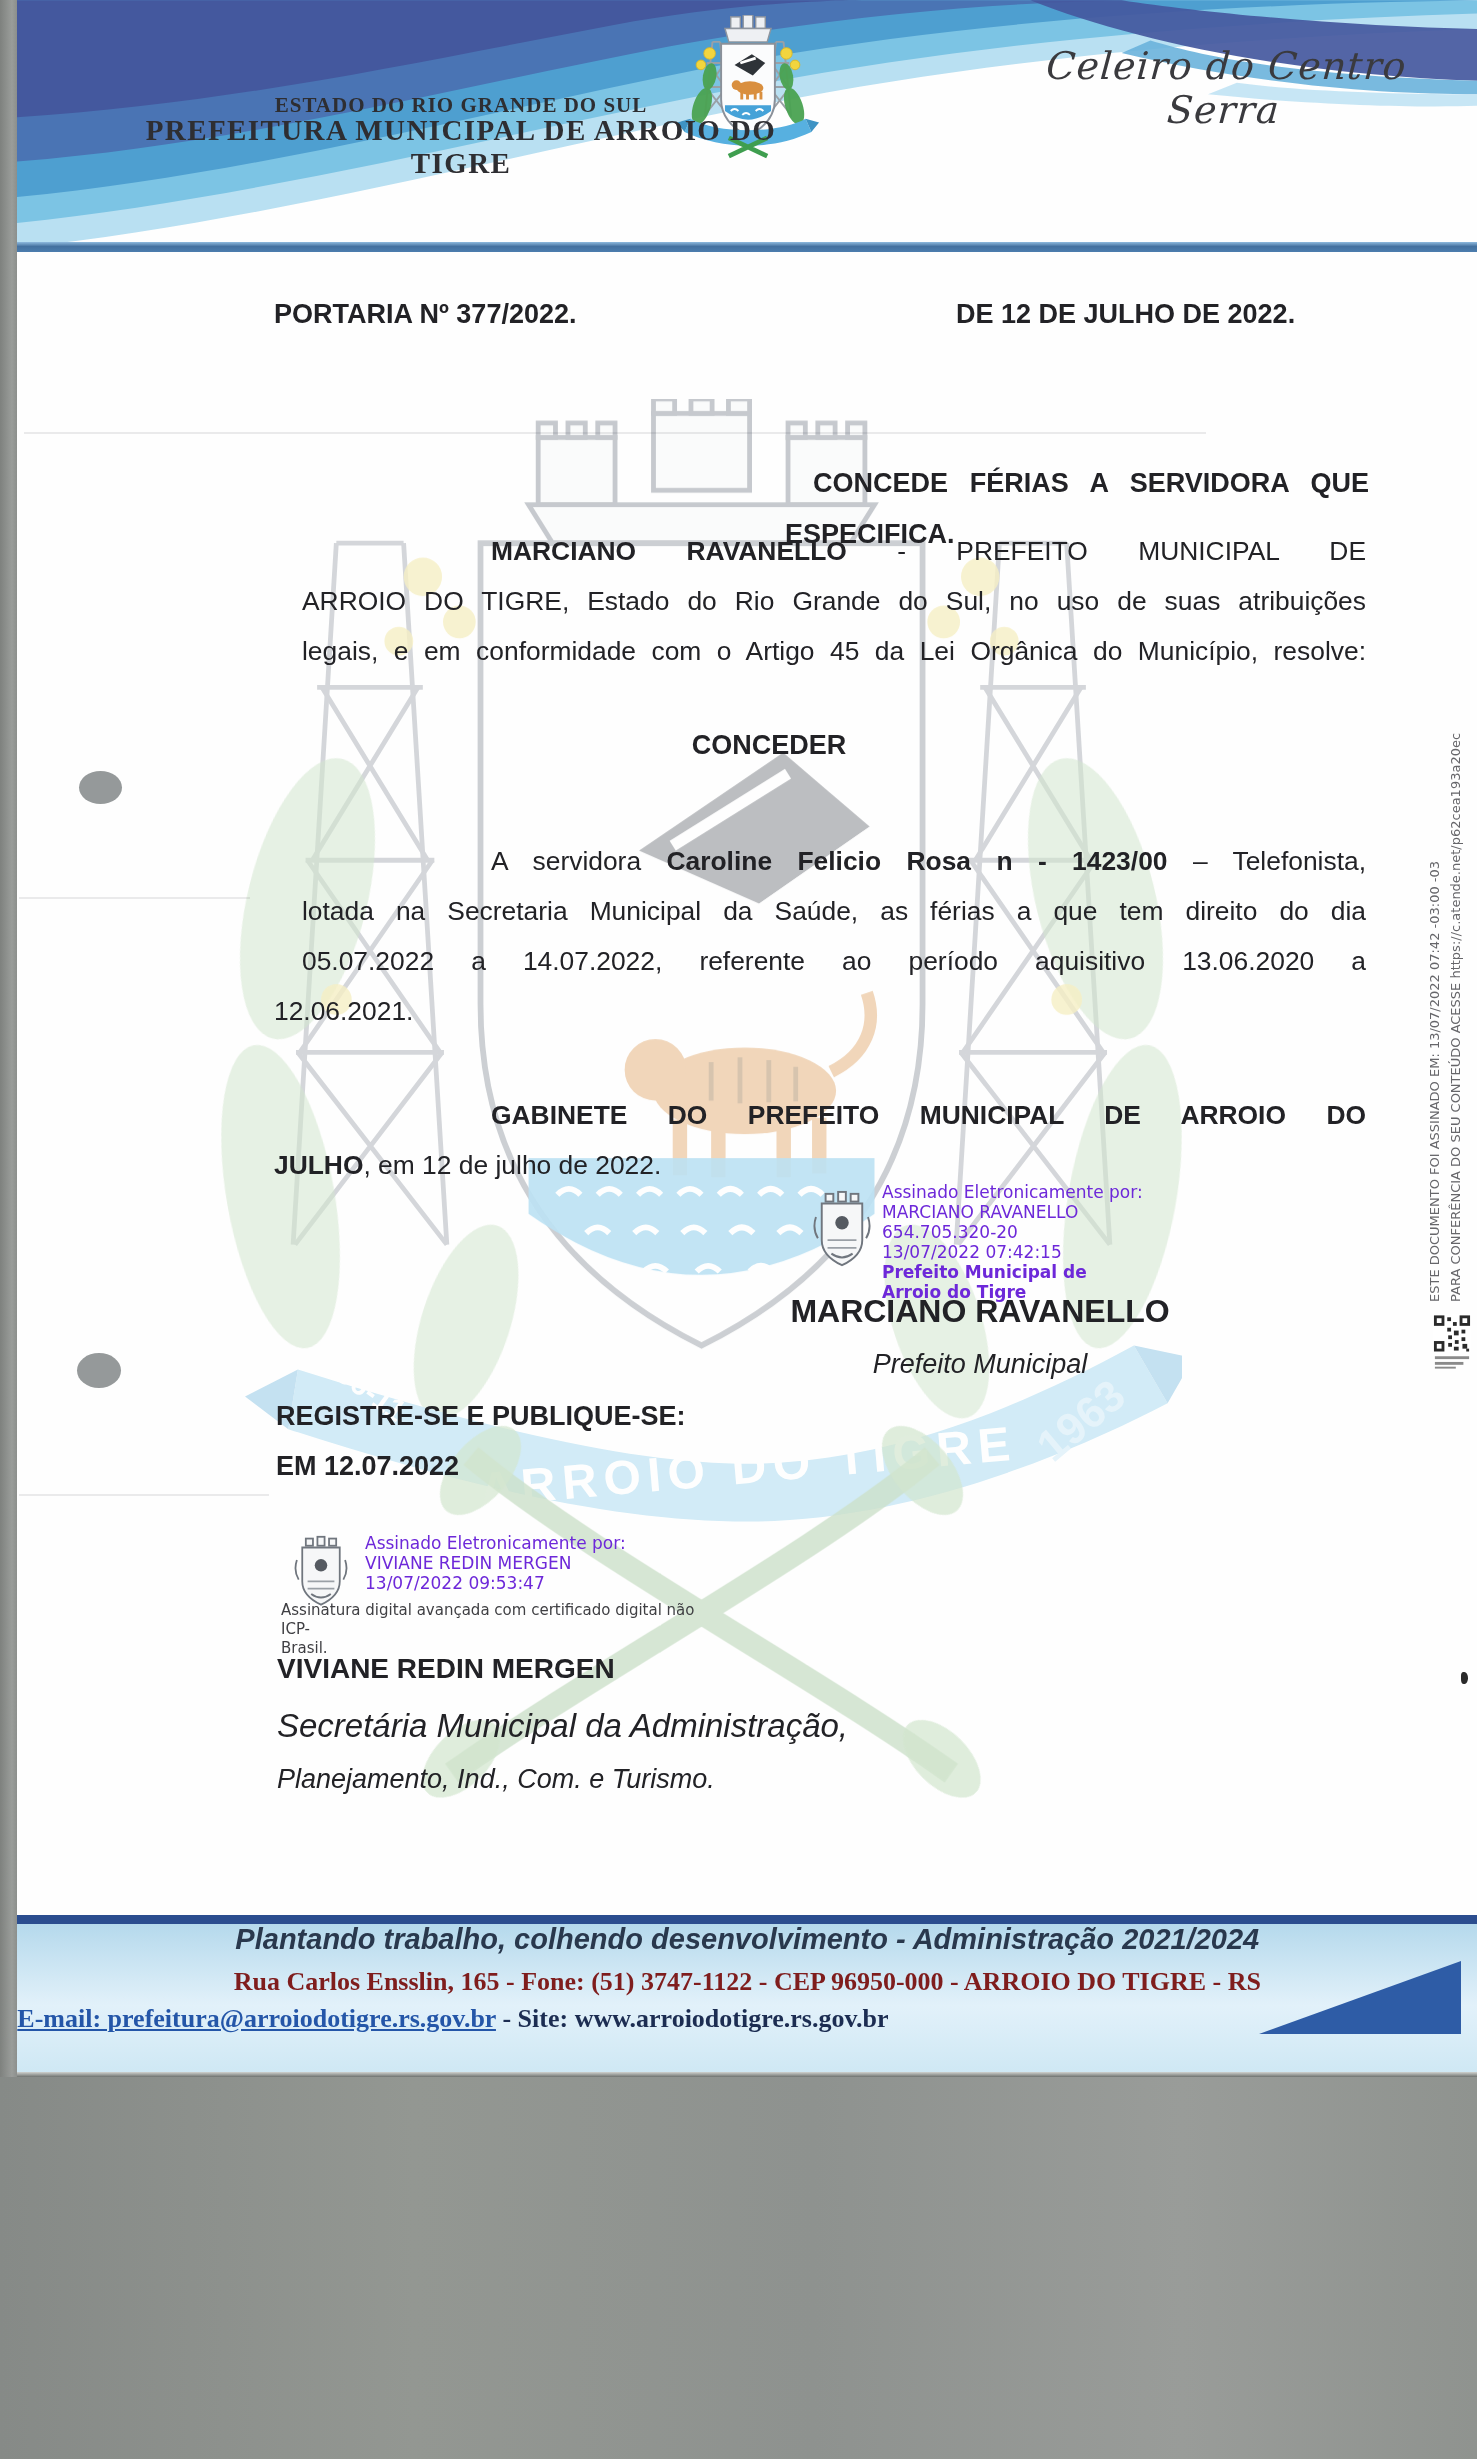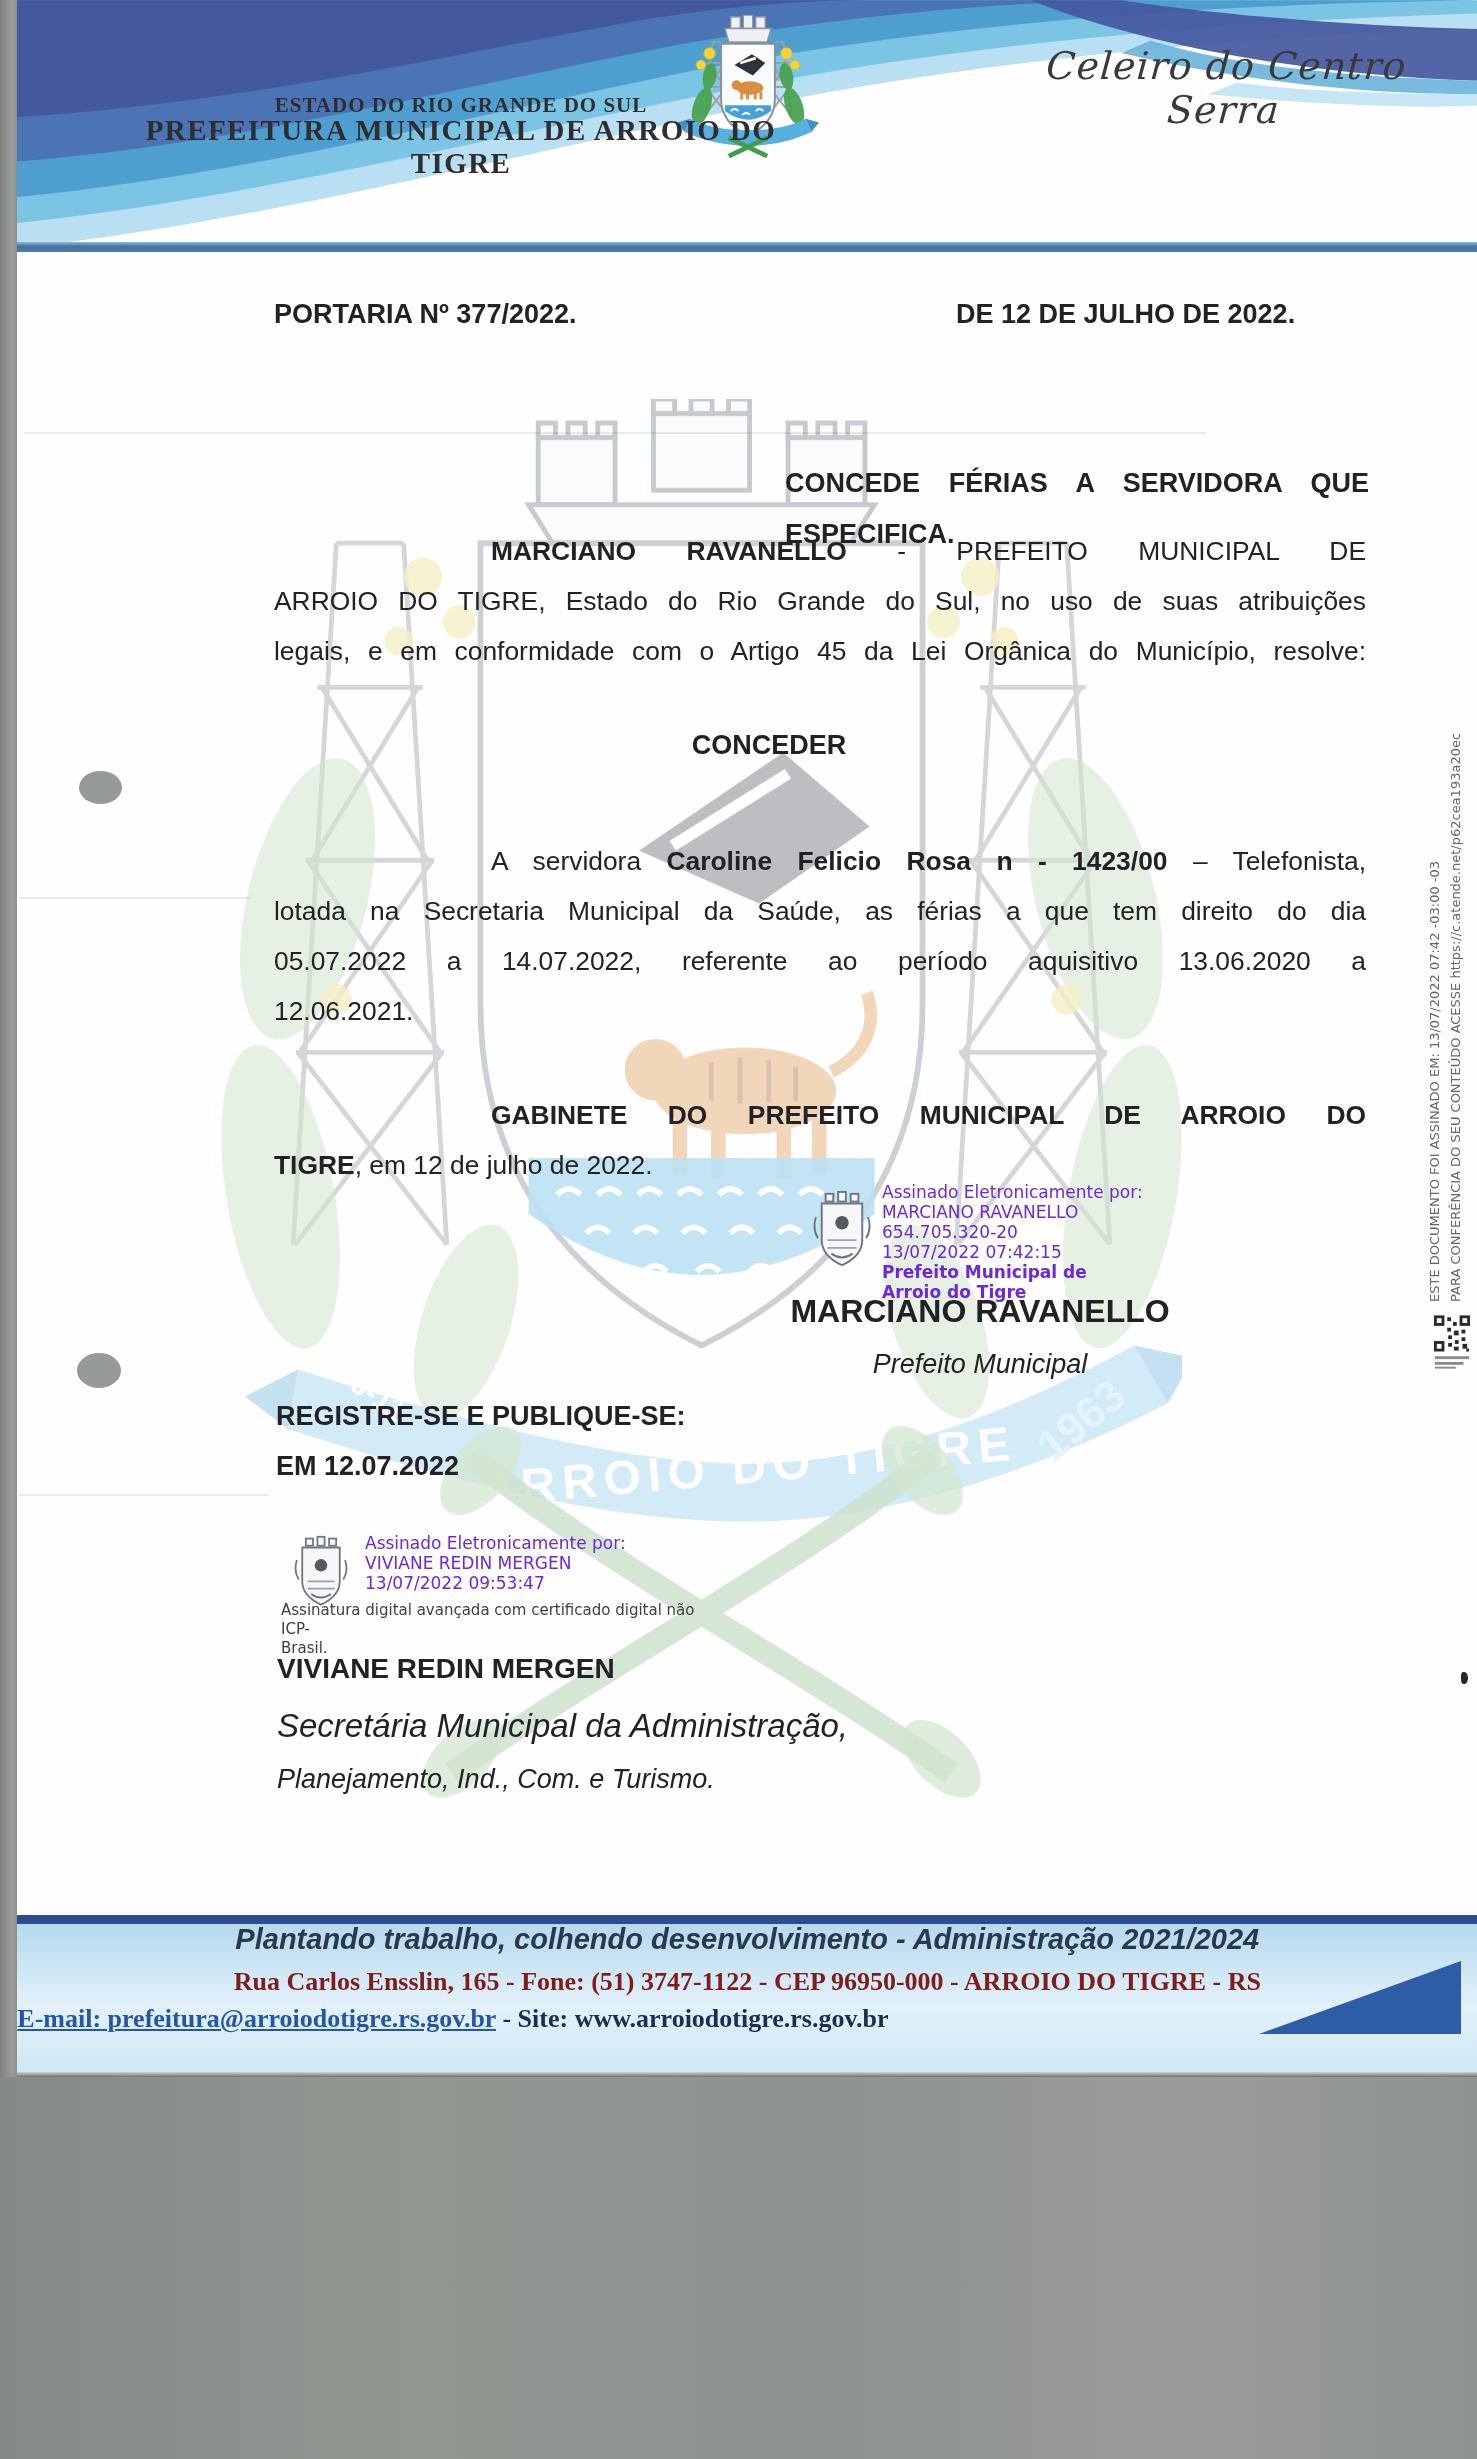--- a/index.html
+++ b/index.html
@@ -20,21 +20,21 @@
   #motto{left:999px;top:44px;width:452px;text-align:center;
      font-family:"DejaVu Serif",serif;font-style:italic;font-size:38px;color:#3a3a3e;
      transform:skewX(-4deg);letter-spacing:1px;}
   #hdr-state{left:96px;top:93px;width:730px;text-align:center;
      font-family:"Liberation Serif",serif;font-weight:bold;font-size:21px;letter-spacing:1px;color:#2e2e32;}
   #hdr-title{left:96px;top:114px;width:730px;text-align:center;
      font-family:"Liberation Serif",serif;font-weight:bold;font-size:29px;letter-spacing:1.4px;color:#2e2e32;}
   
   .b{font-size:26.4px;line-height:50px;}
   .bold{font-weight:bold;}
-  .jall{text-align:justify;text-align-last:justify;}
+  .jall{text-align:justify;text-align-last:justify;padding-left:28px;}
   .indent{padding-left:217px;}
   #portaria-number{left:274px;top:299px;font-size:27px;font-weight:bold;}
   #portaria-date{left:956px;top:299px;font-size:27px;font-weight:bold;}
   #subject{left:785px;top:458px;width:584px;font-size:27px;font-weight:bold;line-height:51px;}
   #p1{left:274px;top:526px;width:1092px;}
   #resolve{left:274px;top:730px;width:990px;text-align:center;font-size:27px;font-weight:bold;}
   #p2{left:274px;top:836px;width:1092px;}
   #p3{left:274px;top:1090px;width:1092px;}
   
   .stamp-text{font-family:"DejaVu Sans",sans-serif;font-size:17px;line-height:20px;color:#6d28d9;}
@@ -240,21 +240,21 @@
 
   <div class="abs b" id="p2">
     <div class="jall indent"><span>A servidora </span><span class="bold">Caroline Felicio Rosa n - 1423/00</span><span> – Telefonista,</span></div>
     <div class="jall">lotada na Secretaria Municipal da Saúde, as férias a que tem direito do dia</div>
     <div class="jall">05.07.2022 a 14.07.2022, referente ao período aquisitivo 13.06.2020 a</div>
     <div>12.06.2021.</div>
   </div>
 
   <div class="abs b" id="p3">
     <div class="jall indent bold">GABINETE DO PREFEITO MUNICIPAL DE ARROIO DO</div>
-    <div><span class="bold">TIGRE</span><span>, em 12 de julho de 2022.</span></div>
+    <div><span class="bold">JULHO</span><span>, em 12 de julho de 2022.</span></div>
   </div>
 
   <div class="abs" id="stamp1" style="height:125px;">
     <svg class="abs" style="left:0;top:9.6px;" width="60" height="81" viewBox="0 0 62 84">
       <g stroke="#70767e" stroke-width="2" fill="#f6f7f8">
         <rect x="14" y="4" width="8" height="8"></rect>
           <rect x="27" y="2" width="8" height="10"></rect>
           <rect x="40" y="4" width="8" height="8"></rect>
         <path d="M10,14 L52,14 L52,52 Q52,68 31,78 Q10,68 10,52 Z"></path>
         <path d="M4,28 Q0,40 6,50 M58,28 Q62,40 56,50" fill="none"></path>

